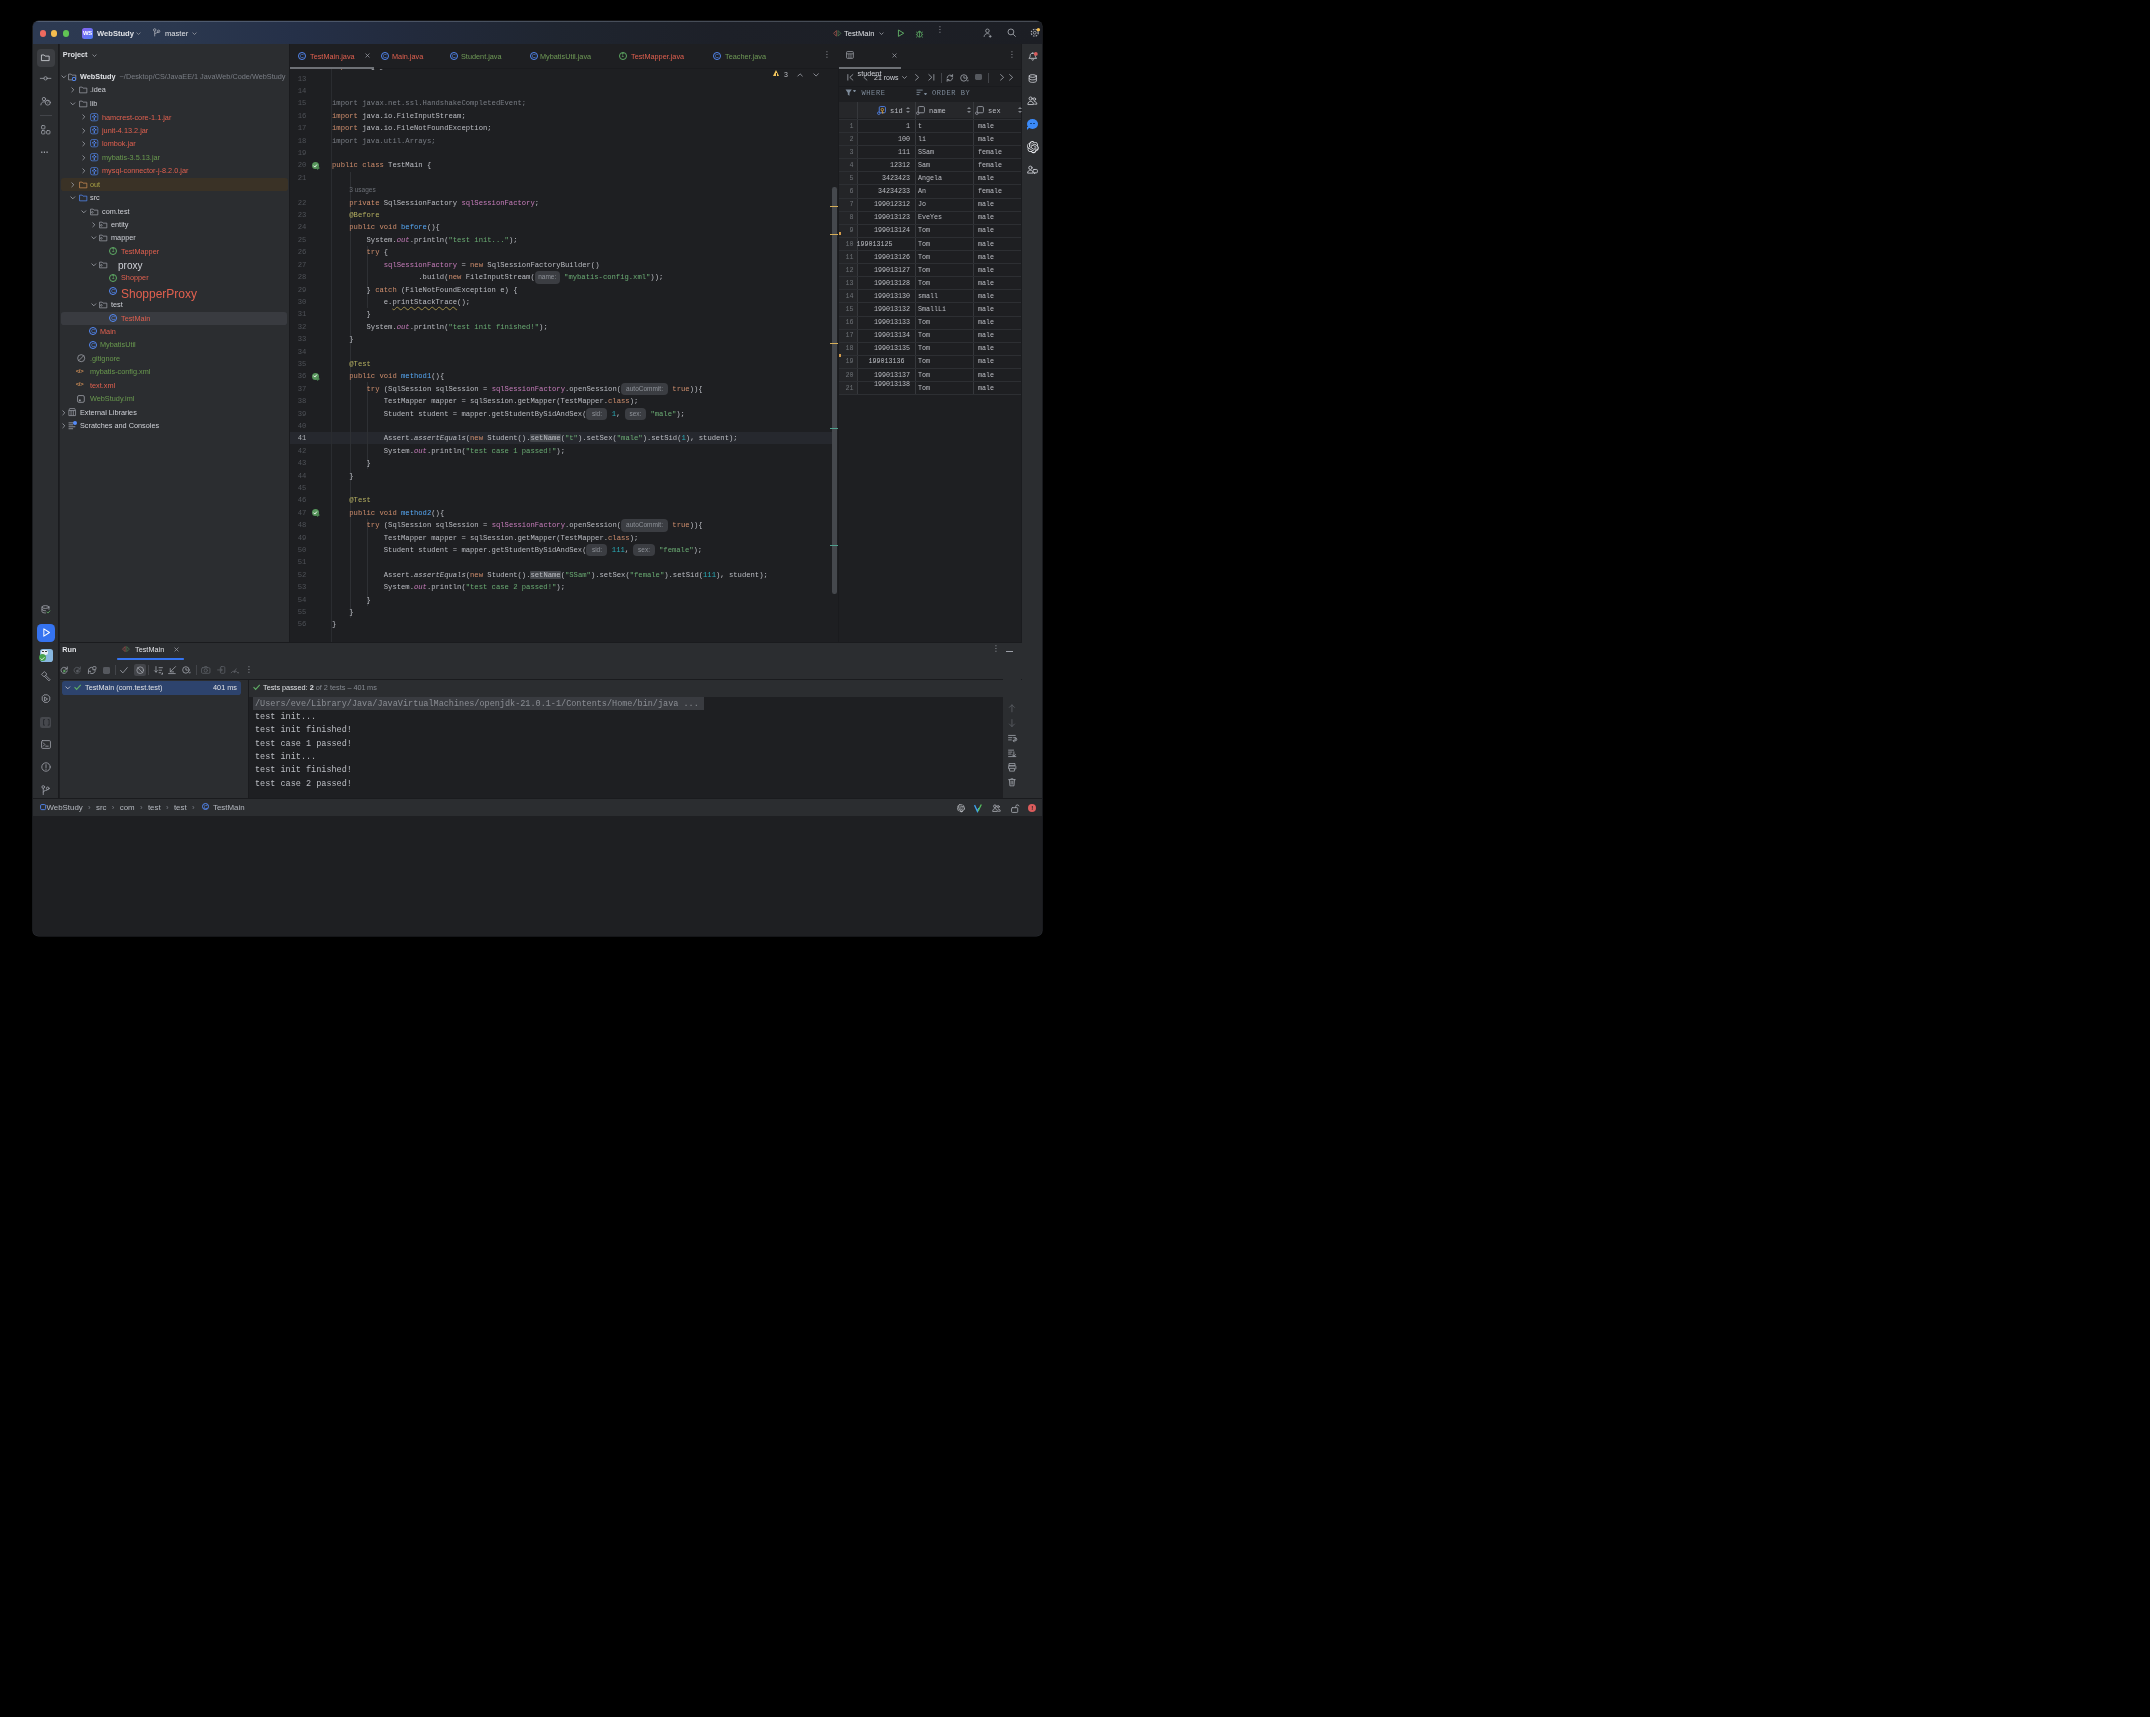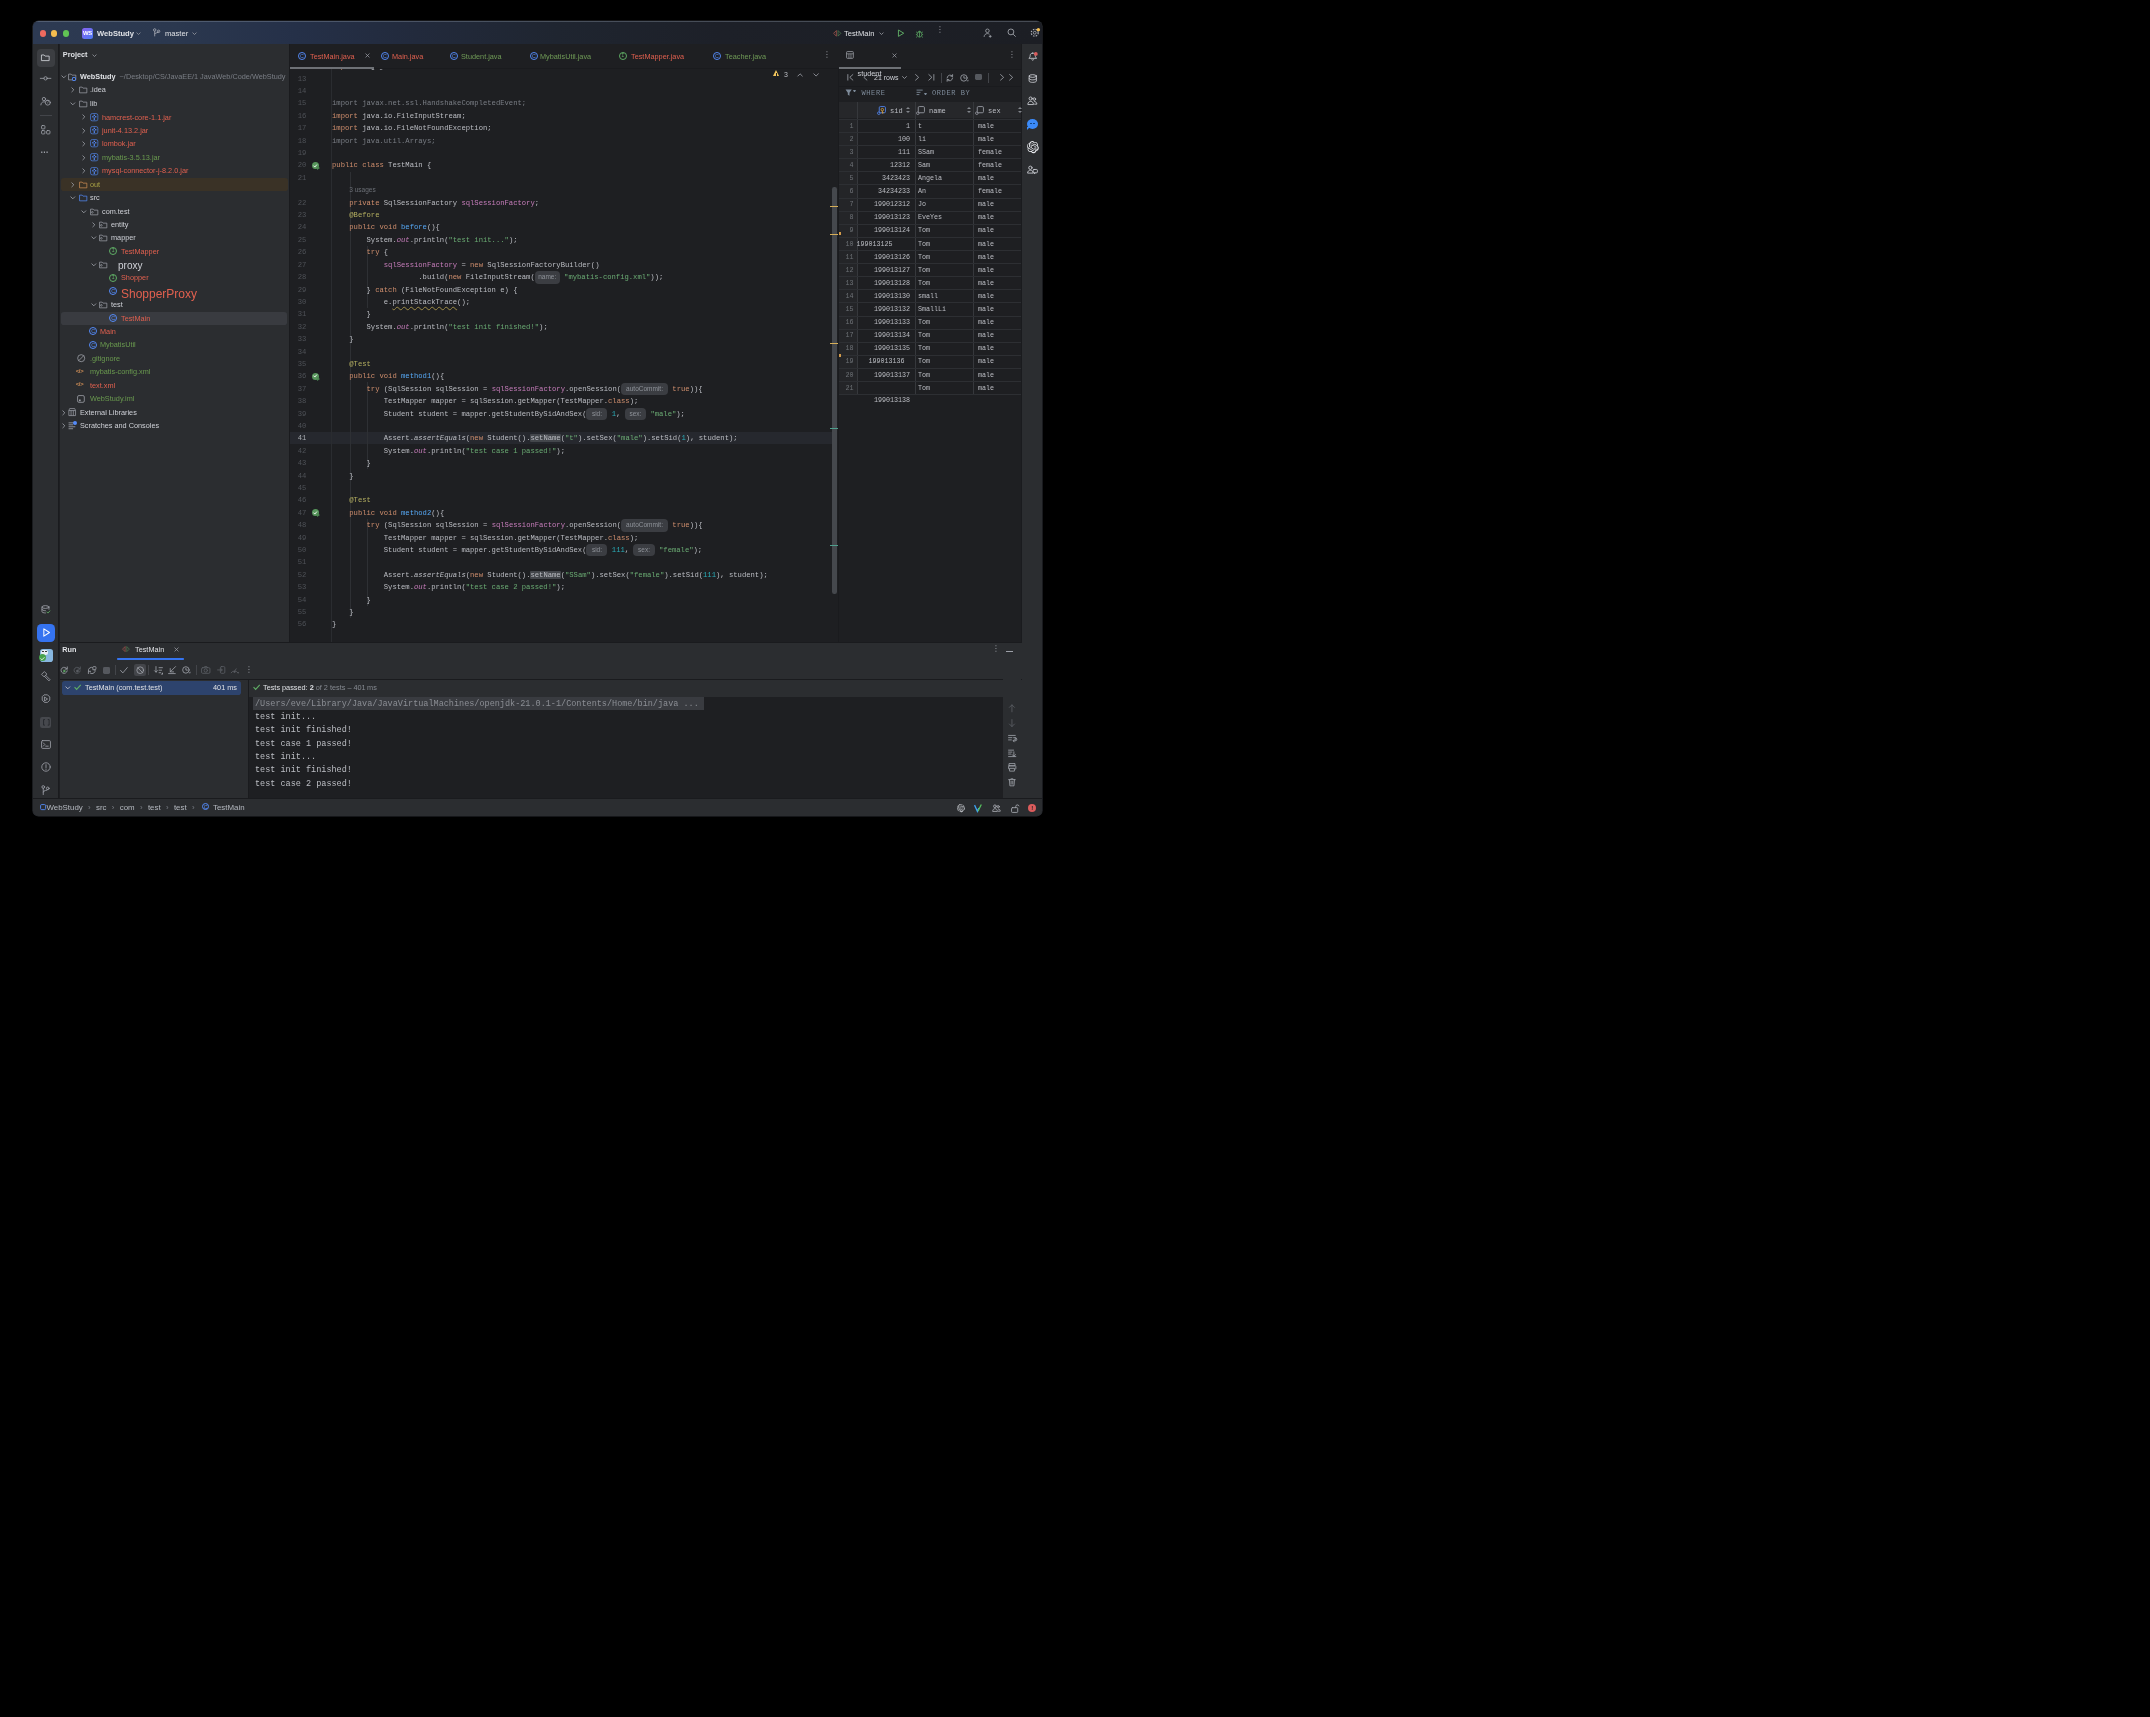--- a/index.html
+++ b/index.html
@@ -1,16 +1,16 @@
 <!DOCTYPE html>
 <html style="font-size:9px"><head><meta charset="utf-8"><style>
 html,body{margin:0;padding:0;width:2151px;height:1717px;background:#000;overflow:hidden}
 *{box-sizing:border-box}
 #scale{position:absolute;left:0;top:0;width:1075px;height:859px;font-family:"Liberation Sans",sans-serif;-webkit-font-smoothing:antialiased}
-#win{position:absolute;left:33px;top:21.3px;width:1009px;height:795px;background:#1e1f22;border-radius:5.6px;overflow:hidden;box-shadow:0 0 0 0.6px rgba(120,130,145,.35)}
+#win{position:absolute;left:33px;top:21.3px;width:1009px;height:915px;background:#1e1f22;border-radius:5.6px;overflow:hidden;box-shadow:0 0 0 0.6px rgba(120,130,145,.35)}
 .ab{position:absolute}
 .dim{color:#7a7e85}
 svg{display:block;overflow:visible}
 
 #tbar{left:0;top:0;width:1009px;height:22.5px;background:linear-gradient(90deg,#2d3a52 0%,#2b384f 14%,#253048 26%,#222a3c 38%,#1f2530 52%,#1d2028 68%,#1c1e24 100%);border-top:0.6px solid rgba(150,160,175,.35)}
 .light{width:6.2px;height:6.2px;border-radius:50%;top:8.1px}
 
 #lstrip{left:0;top:22.5px;width:26px;height:755px;background:#2b2d30;border-right:0.6px solid #1a1b1e}
 #rstrip{left:988px;top:22.5px;width:21px;height:755px;background:#2b2d30;border-left:0.6px solid #1a1b1e}
 #sbar{left:0;top:777px;width:1009px;height:17.4px;background:#2b2d30;border-top:0.6px solid #1a1b1e}
@@ -697,21 +697,21 @@
     <div class="dbrow" style="left:12px;top:313px;width:71px;text-align:center">199013136</div>
     <div class="dbrow" style="left:79px;top:313px">Tom</div>
     <div class="dbrow" style="left:139px;top:313px">male</div>
     <div class="ab" style="left:0;top:324px;width:182px;height:0.6px;background:#2d2f33"></div>
     <div class="dbrow" style="left:0;top:327px;width:14.6px;text-align:right;color:#6e7277">20</div>
     <div class="dbrow" style="left:0;top:327px;width:71px;text-align:right">199013137</div>
     <div class="dbrow" style="left:79px;top:327px">Tom</div>
     <div class="dbrow" style="left:139px;top:327px">male</div>
     <div class="ab" style="left:0;top:337px;width:182px;height:0.6px;background:#2d2f33"></div>
     <div class="dbrow" style="left:0;top:340px;width:14.6px;text-align:right;color:#6e7277">21</div>
-    <div class="dbrow" style="left:0;top:352px;width:71px;text-align:right">199013138</div>
+    <div class="dbrow" style="left:0;top:336px;width:71px;text-align:right">199013138</div>
     <div class="dbrow" style="left:79px;top:340px">Tom</div>
     <div class="dbrow" style="left:139px;top:340px">male</div>
     <div class="ab" style="left:0;top:350px;width:182px;height:0.6px;background:#2d2f33"></div>
     <div class="ab" style="left:0;top:188px;width:2.2px;height:2.8px;background:#d29a4a"></div>
     <div class="ab" style="left:0;top:310px;width:2.2px;height:2.8px;background:#d29a4a"></div>
   </div>
   <div id="run" class="ab" style="border-top:0.6px solid #1a1b1e">
     <div class="ab" style="left:2.2px;top:1.7px;font-size:7.3px;font-weight:bold;color:#dfe1e5">Run</div>
     <div class="ab" style="left:932px;top:1.1px;color:#9da0a8;font-size:7.9px">⋮</div>
     <div class="ab" style="left:946px;top:7.3px;width:7.3px;height:1px;background:#9da0a8"></div>

